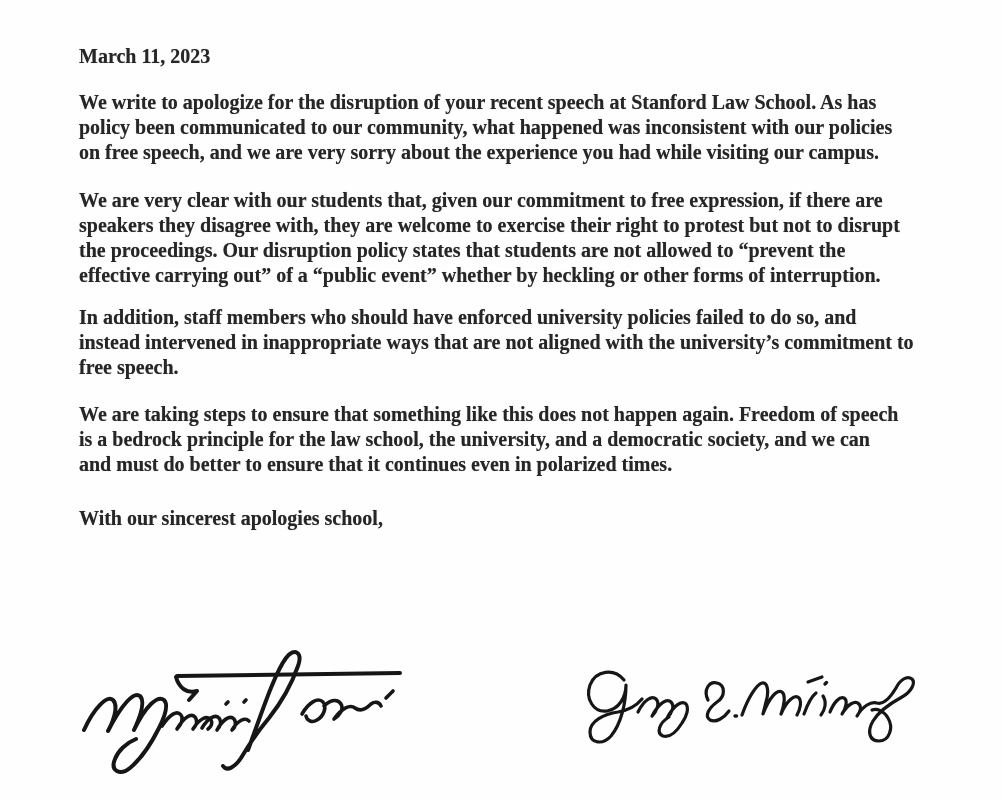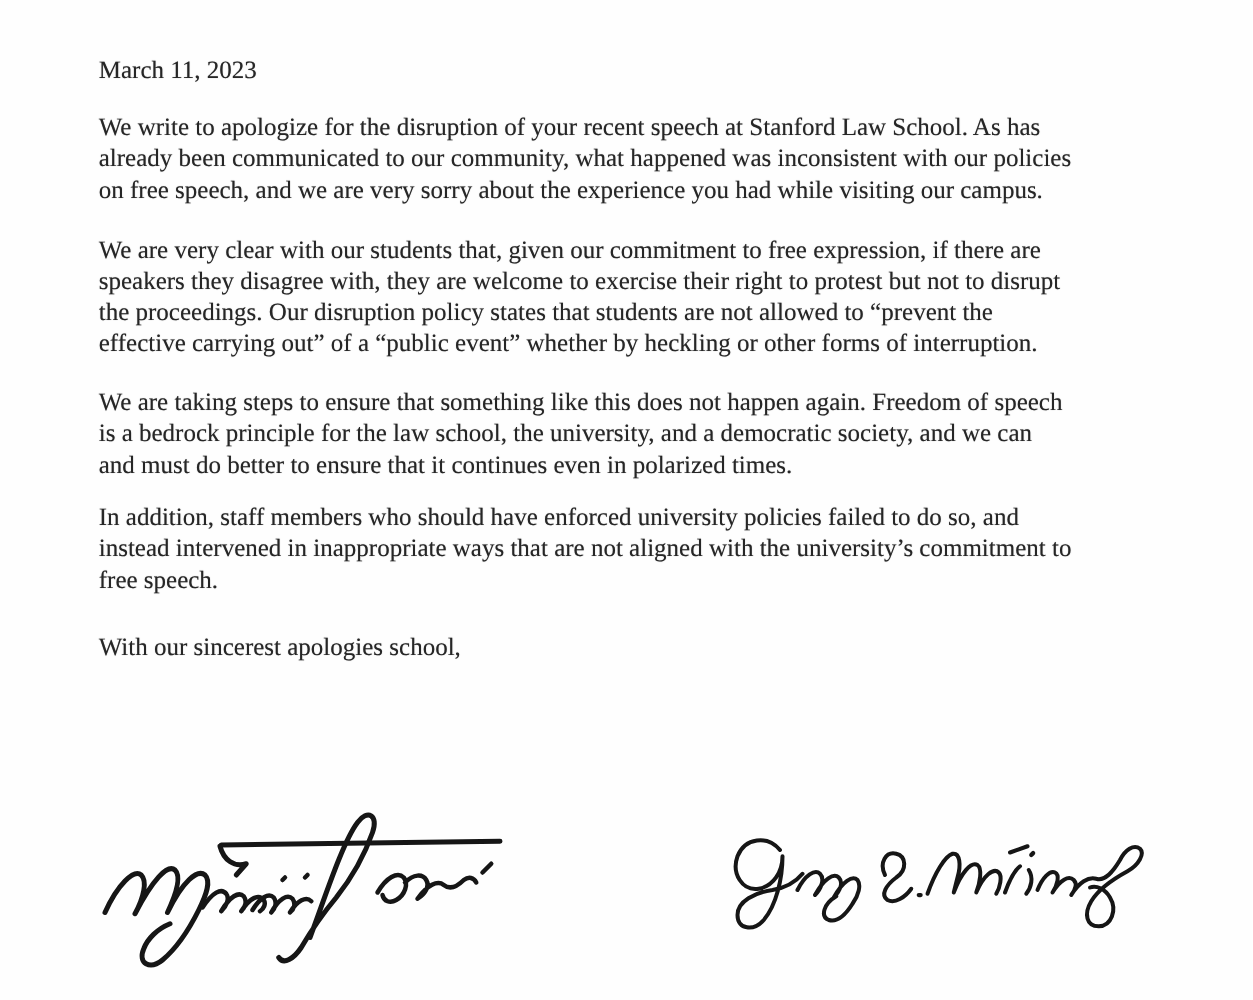--- a/index.html
+++ b/index.html
@@ -8,20 +8,21 @@
     background: #ffffff;
   }
   .page {
     position: relative;
     width: 1002px;
     height: 800px;
     background: #fefefe;
     overflow: hidden;
     font-family: "Liberation Serif", "DejaVu Serif", serif;
     color: #262626;
+    font-weight: bold;
   }
   .letter {
     position: absolute;
     top: 44px;
     left: 79px;
     width: 872px;
     font-size: 20px;
     line-height: 25px;
     text-shadow: 0 0 0.7px rgba(60,60,60,0.55); 
   }
@@ -63,32 +64,32 @@
   }
 </style>
 </head>
 <body>
 
 <div class="page">
 
   <div class="letter">
     <p class="date">March 11, 2023</p>
     <p class="para p1">We write to apologize for the disruption of your recent speech at Stanford Law School. As has
-already been communicated to our community, what happened was inconsistent with our policies
+policy been communicated to our community, what happened was inconsistent with our policies
 on free speech, and we are very sorry about the experience you had while visiting our campus.</p>
     <p class="para p2">We are very clear with our students that, given our commitment to free expression, if there are
 speakers they disagree with, they are welcome to exercise their right to protest but not to disrupt
 the proceedings. Our disruption policy states that students are not allowed to “prevent the
 effective carrying out” of a “public event” whether by heckling or other forms of interruption.</p>
+    <p class="para p3">In addition, staff members who should have enforced university policies failed to do so, and
+instead intervened in inappropriate ways that are not aligned with the university’s commitment to
+free speech.</p>
     <p class="para p4">We are taking steps to ensure that something like this does not happen again. Freedom of speech
 is a bedrock principle for the law school, the university, and a democratic society, and we can
 and must do better to ensure that it continues even in polarized times.</p>
-    <p class="para p3">In addition, staff members who should have enforced university policies failed to do so, and
-instead intervened in inappropriate ways that are not aligned with the university’s commitment to
-free speech.</p>
     <p class="closing">With our sincerest apologies school,</p>
   </div>
 
   <div class="signature-row">
 
     <div class="sig sig-1" aria-label="Marc Tessier-Lavigne">
       <svg width="330" height="135" viewBox="0 0 330 135">
 
         <path stroke-width="4" d="M 6 84
           C 16 62 29 49 35 54 C 40 59 37 72 30 85

